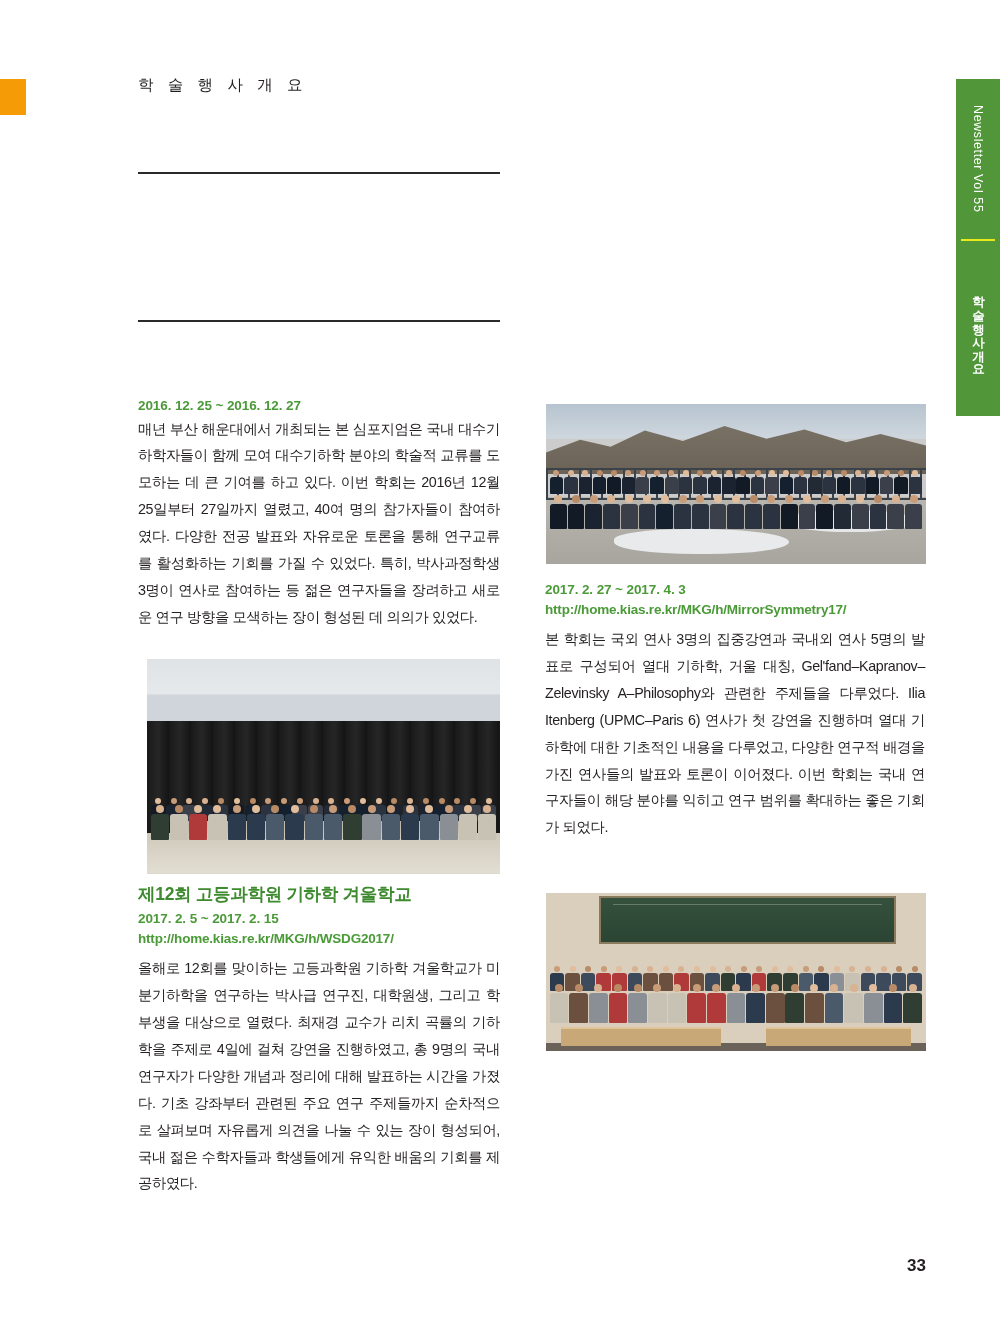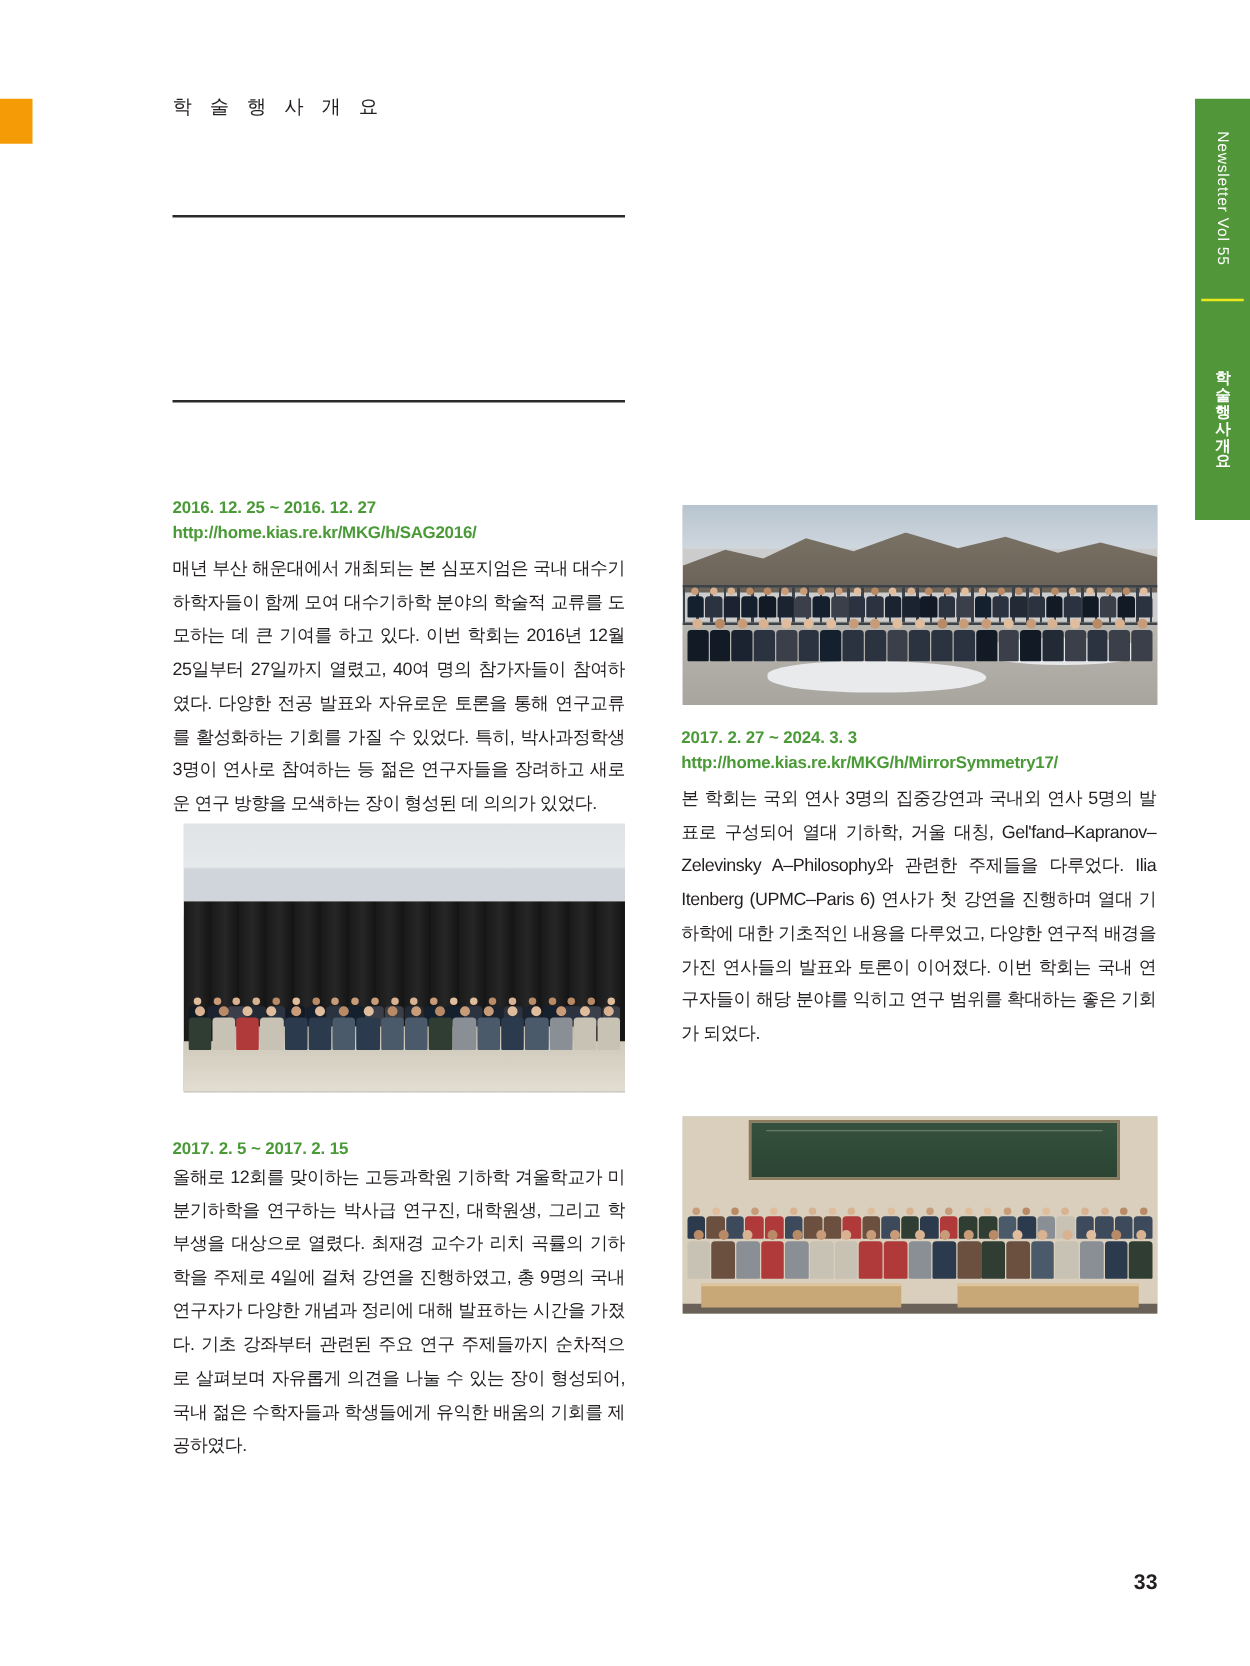--- a/index.html
+++ b/index.html
@@ -187,37 +187,38 @@
   </div>
 
   <div class="kicker">학 술 행 사 개 요</div>
   <div class="rule-top"></div>
   <div class="rule-bottom"></div>
 
   <div class="col-left">
 
     <div>
       <div class="art-date">2016. 12. 25 ~ 2016. 12. 27</div>
-      <div class="art-url">http://home.kias.re.kr/MKG/h/SAG2016/</div>
       <div class="art-body">매년 부산 해운대에서 개최되는 본 심포지엄은 국내 대수기하학자들이 함께 모여 대수기하학 분야의 학술적 교류를 도모하는 데 큰 기여를 하고 있다. 이번 학회는 2016년 12월 25일부터 27일까지 열렸고, 40여 명의 참가자들이 참여하였다. 다양한 전공 발표와 자유로운 토론을 통해 연구교류를 활성화하는 기회를 가질 수 있었다. 특히, 박사과정학생 3명이 연사로 참여하는 등 젊은 연구자들을 장려하고 새로운 연구 방향을 모색하는 장이 형성된 데 의의가 있었다.</div>
     </div>
 
     <div style="height:252px"></div>
 
     <div>
+      <div class="art-title">제12회 고등과학원 기하학 겨울학교</div>
       <div class="art-date">2017. 2. 5 ~ 2017. 2. 15</div>
+      <div class="art-url">http://home.kias.re.kr/MKG/h/WSDG2017/</div>
       <div class="art-body">올해로 12회를 맞이하는 고등과학원 기하학 겨울학교가 미분기하학을 연구하는 박사급 연구진, 대학원생, 그리고 학부생을 대상으로 열렸다. 최재경 교수가 리치 곡률의 기하학을 주제로 4일에 걸쳐 강연을 진행하였고, 총 9명의 국내 연구자가 다양한 개념과 정리에 대해 발표하는 시간을 가졌다. 기초 강좌부터 관련된 주요 연구 주제들까지 순차적으로 살펴보며 자유롭게 의견을 나눌 수 있는 장이 형성되어, 국내 젊은 수학자들과 학생들에게 유익한 배움의 기회를 제공하였다.</div>
     </div>
 
   </div>
 
   <div class="col-right">
     <div style="height:184px"></div>
     <div>
-      <div class="art-date">2017. 2. 27 ~ 2024. 3. 3</div>
+      <div class="art-date">2017. 2. 27 ~ 2017. 4. 3</div>
       <div class="art-url">http://home.kias.re.kr/MKG/h/MirrorSymmetry17/</div>
       <div class="art-body">본 학회는 국외 연사 3명의 집중강연과 국내외 연사 5명의 발표로 구성되어 열대 기하학, 거울 대칭, Gel'fand–Kapranov–Zelevinsky A–Philosophy와 관련한 주제들을 다루었다. Ilia Itenberg (UPMC–Paris 6) 연사가 첫 강연을 진행하며 열대 기하학에 대한 기초적인 내용을 다루었고, 다양한 연구적 배경을 가진 연사들의 발표와 토론이 이어졌다. 이번 학회는 국내 연구자들이 해당 분야를 익히고 연구 범위를 확대하는 좋은 기회가 되었다.</div>
     </div>
   </div>
 
   <div class="photo ph-sag">
     <div class="sag-wall"></div>
     <div class="sag-curtain"></div>
     <div class="sag-floor"></div>
   </div>

